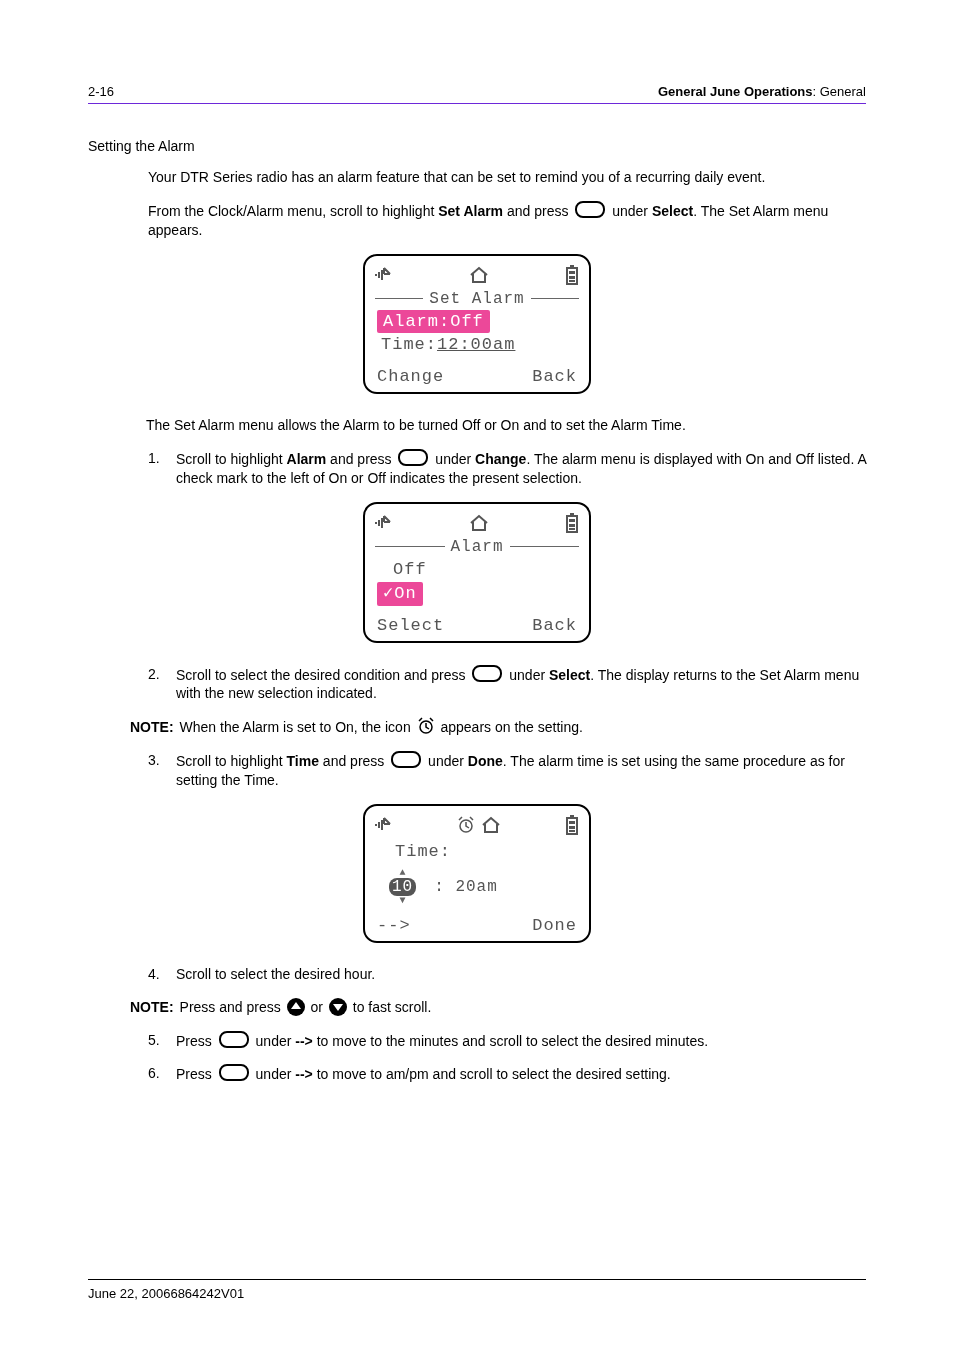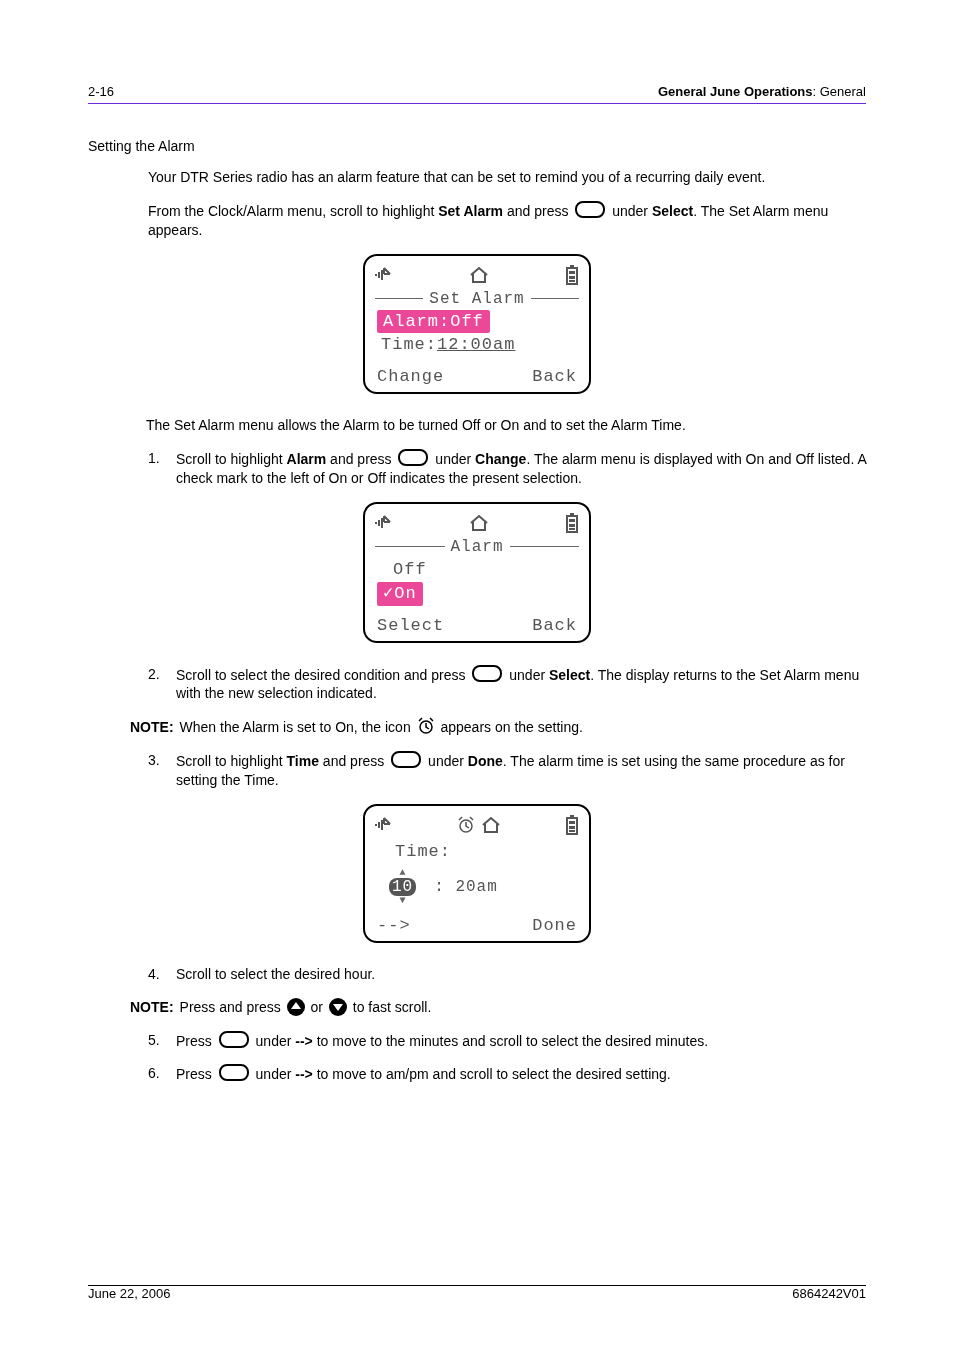--- a/index.html
+++ b/index.html
@@ -203,24 +203,23 @@
     font-size: 16px;
     letter-spacing: 1px;
   }
 
   .footer-row {
     position: absolute;
     bottom: 50px;
     left: 88px;
     right: 88px;
     display: flex;
-    justify-content: space-between;
     font-size: 13px;
     border-top: 1px solid #000;
-    padding-top: 0;
+    padding-top: 6px;
   }
 
   
   svg.ico { display: block; }
 </style>
 </head>
 <body>
 
 <div class="page">
 

